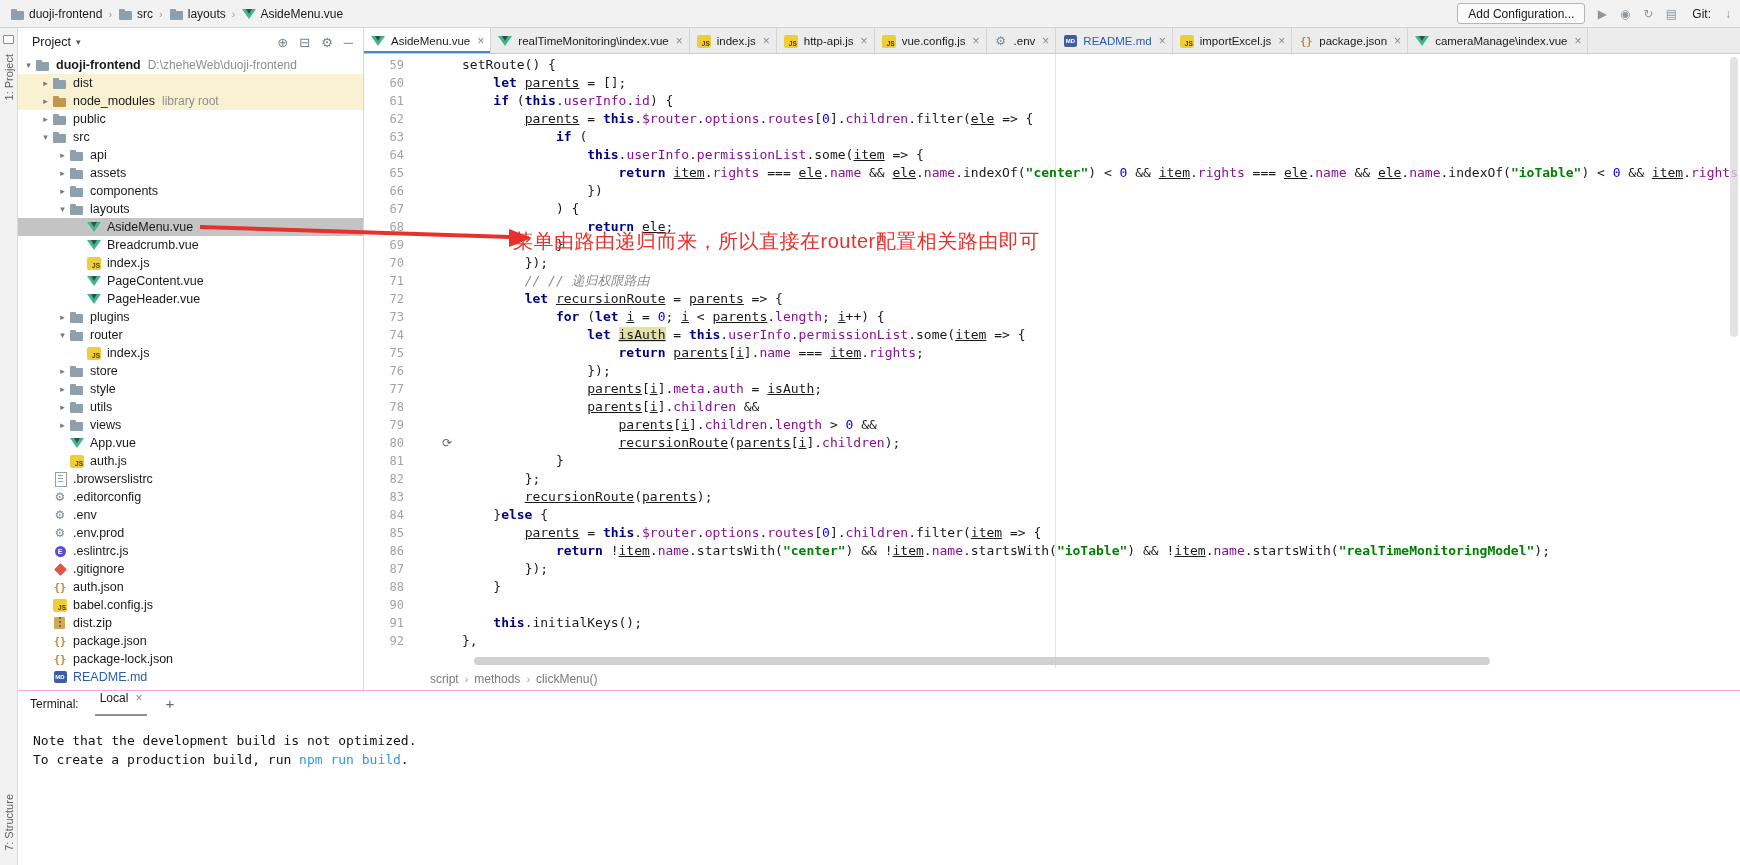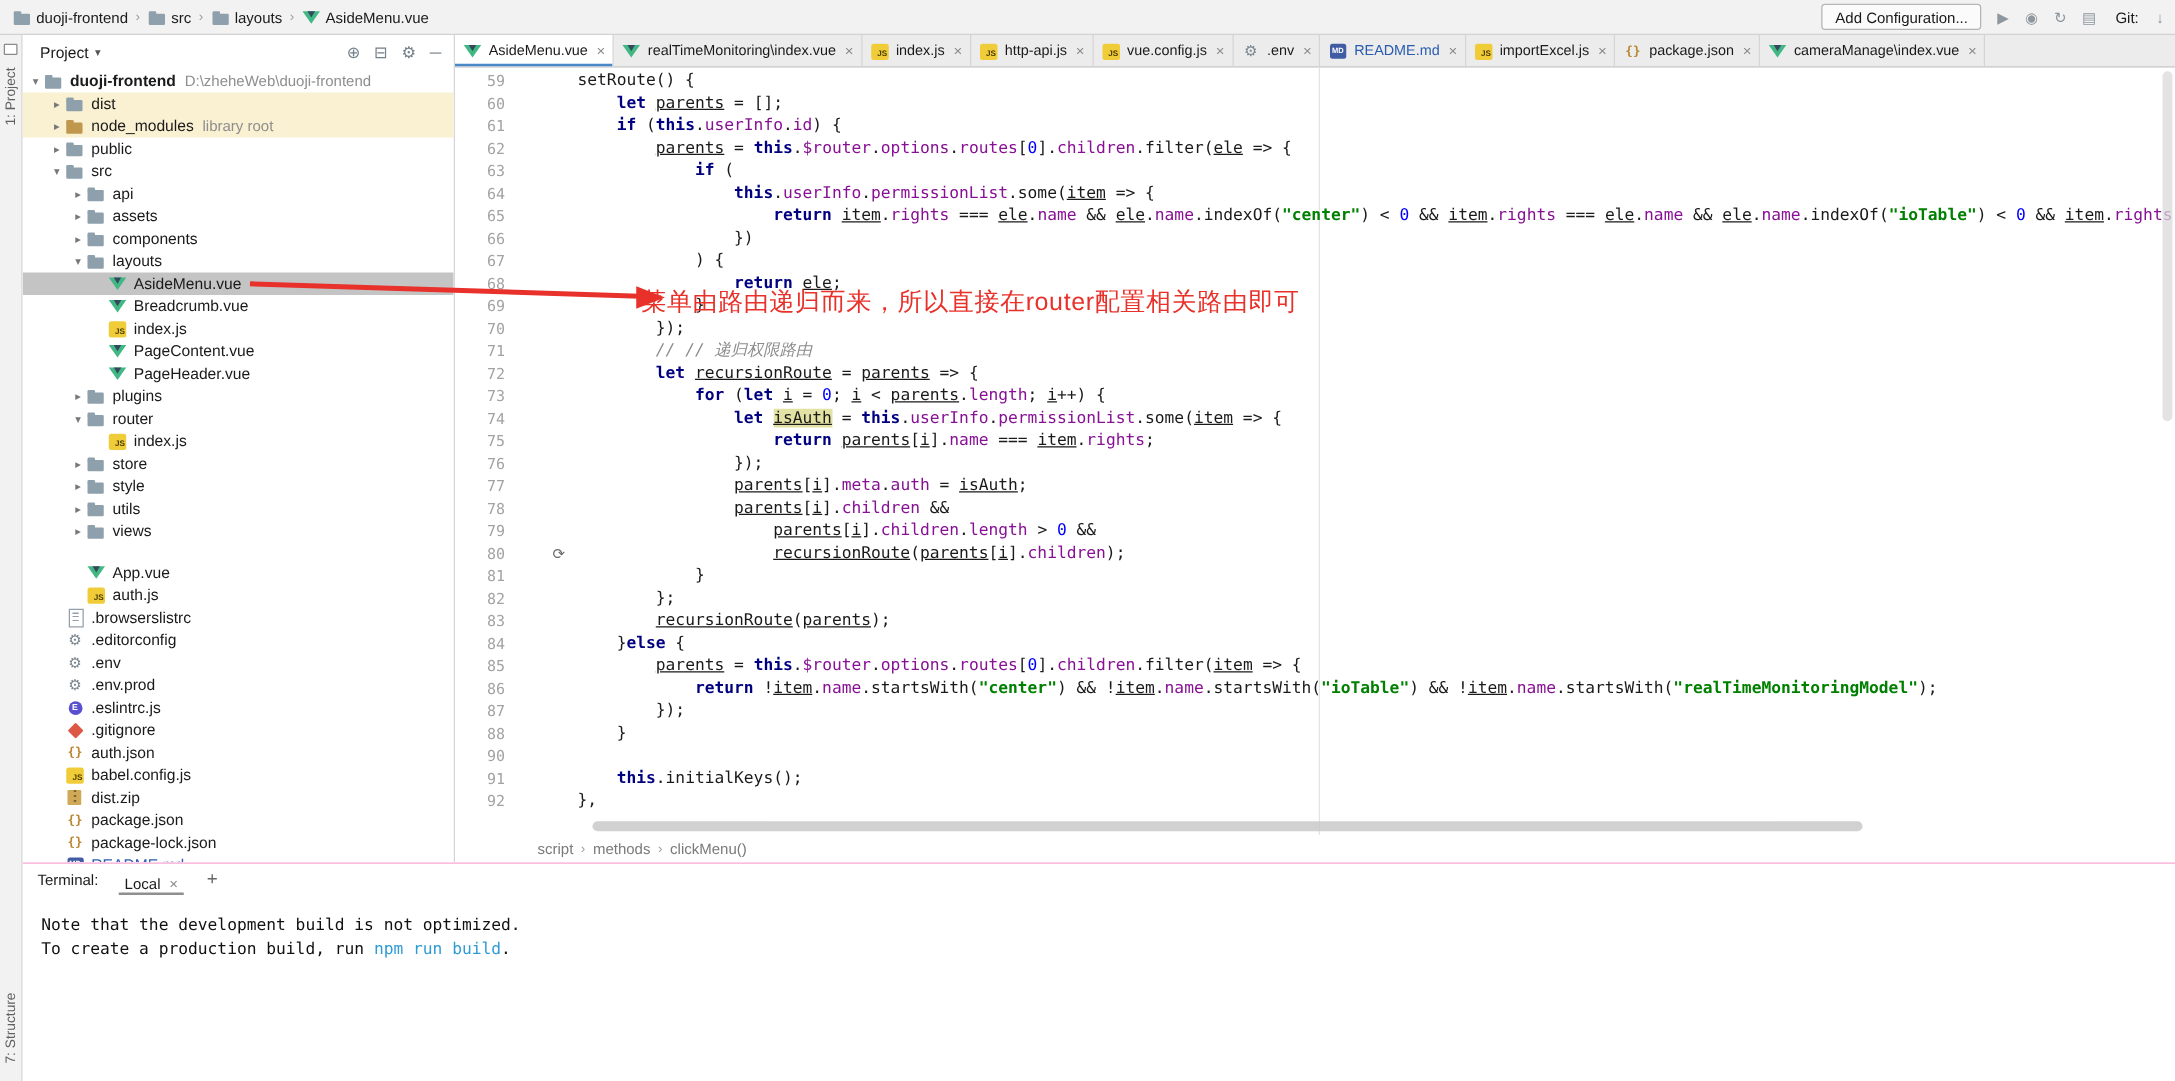--- a/index.html
+++ b/index.html
@@ -77,21 +77,21 @@
 .tk-v{text-decoration:underline}
 .tk-h{background:#e2e2a4;text-decoration:underline}
 .hscroll{position:absolute;left:110px;right:250px;bottom:3px;height:8px;border-radius:4px;background:#c9c9c9;opacity:.85}
 .vscroll{position:absolute;right:2px;top:3px;width:8px;height:280px;border-radius:4px;background:#d9d9d9;opacity:.75}
 .editor-breadcrumb{position:absolute;left:0;right:0;bottom:0;height:22px;background:#fff;display:flex;align-items:center;padding-left:64px;font-size:12px;color:#7a7a7a}
 .eb-item{padding:0 2px;cursor:default}
 
 .terminal{position:absolute;left:18px;top:690px;right:0;bottom:0;background:#fff;border-top:1px solid #f9a8d4}
 .term-header{height:25px;display:flex;align-items:center;padding-left:12px;gap:16px;font-size:12px}
 .term-tabs{display:inline-flex;align-items:center;height:25px}
-.term-tab{display:inline-flex;align-items:flex-end;gap:5px;height:25px;padding:0 5px;border-bottom:2px solid #8f8f8f;cursor:default}
+.term-tab{display:inline-flex;align-items:flex-start;gap:5px;height:25px;padding:0 5px;border-bottom:2px solid #8f8f8f;cursor:default}
 .term-plus{font-size:15px;color:#666;margin-left:2px;cursor:default}
 .term-body{padding:15px 0 0 15px;font-family:"DejaVu Sans Mono",monospace;font-size:13px;line-height:19px;color:#111}
 .t-cmd{color:#2e9bd6}
 
 .annot-svg{position:absolute;left:0;top:0;pointer-events:none;z-index:40}
 .annot-text{position:absolute;left:513px;top:228px;z-index:41;font-size:20px;letter-spacing:.5px;white-space:nowrap}
 </style>
 </head>
 <body>
 
@@ -258,21 +258,21 @@
         <div class="tree-row" style="padding-left: 38px;">
           <span class="chev">▸</span>
           <span class="icon i-folder"></span>
           <span class="tree-label">utils</span>
         </div>
         <div class="tree-row" style="padding-left: 38px;">
           <span class="chev">▸</span>
           <span class="icon i-folder"></span>
           <span class="tree-label">views</span>
         </div>
-        <div class="tree-row" style="padding-left: 38px; margin-top: 15px;">
+        <div class="tree-row" style="padding-left: 38px;">
           <span class="chev"></span>
           <span class="icon i-vue"></span>
           <span class="tree-label">App.vue</span>
         </div>
         <div class="tree-row" style="padding-left: 38px;">
           <span class="chev"></span>
           <span class="icon i-js"></span>
           <span class="tree-label">auth.js</span>
         </div>
         <div class="tree-row" style="padding-left: 21px;">

